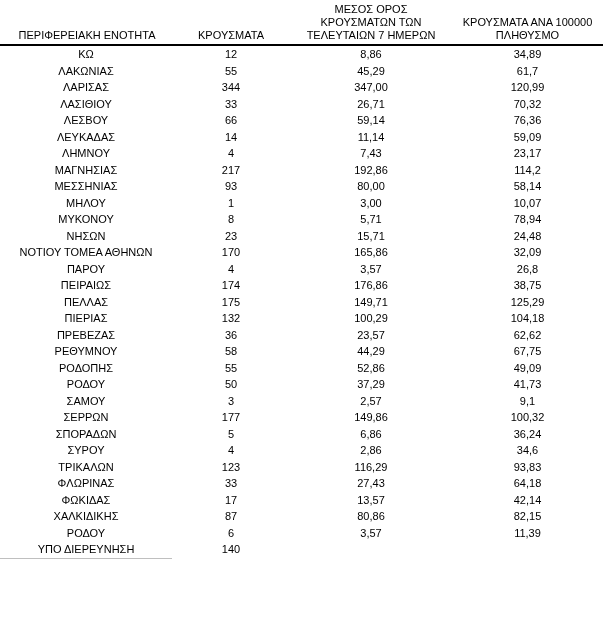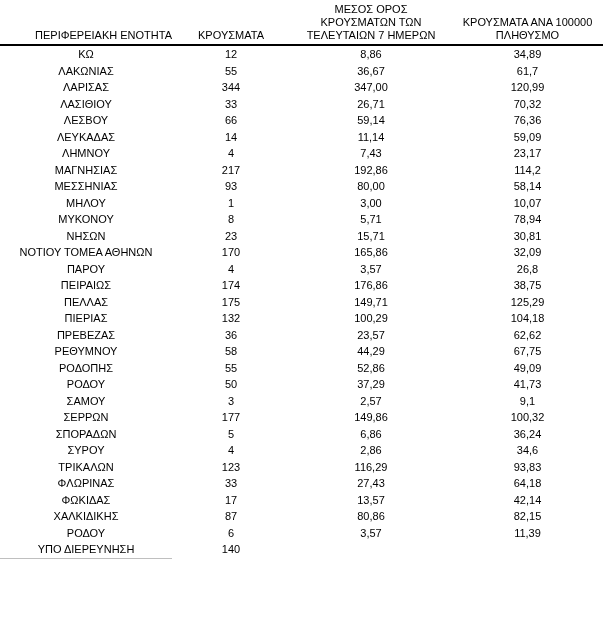--- a/index.html
+++ b/index.html
@@ -27,21 +27,21 @@
   thead th{
     font-weight:normal;
     vertical-align:bottom;
     text-align:center;
     white-space:pre-line;
     line-height:13px;
     padding:3px 0 2px 0;
     border-bottom:2px solid #000000;
   }
   thead th.left{
-    text-align:right;
+    text-align:center;
     padding-left:2px;
   }
   tbody td{
     text-align:center;
     height:16.5px;
     line-height:16.5px;
     padding:0;
     white-space:nowrap;
     overflow:hidden;
   }
@@ -73,21 +73,21 @@
   <tbody>
       <tr>
         <td>ΚΩ</td>
         <td>12</td>
         <td>8,86</td>
         <td>34,89</td>
       </tr>
       <tr>
         <td>ΛΑΚΩΝΙΑΣ</td>
         <td>55</td>
-        <td>36,67</td>
+        <td>45,29</td>
         <td>61,7</td>
       </tr>
       <tr>
         <td>ΛΑΡΙΣΑΣ</td>
         <td>344</td>
         <td>347,00</td>
         <td>120,99</td>
       </tr>
       <tr>
         <td>ΛΑΣΙΘΙΟΥ</td>
@@ -134,21 +134,21 @@
       <tr>
         <td>ΜΥΚΟΝΟΥ</td>
         <td>8</td>
         <td>5,71</td>
         <td>78,94</td>
       </tr>
       <tr>
         <td>ΝΗΣΩΝ</td>
         <td>23</td>
         <td>15,71</td>
-        <td>30,81</td>
+        <td>24,48</td>
       </tr>
       <tr>
         <td>ΝΟΤΙΟΥ ΤΟΜΕΑ ΑΘΗΝΩΝ</td>
         <td>170</td>
         <td>165,86</td>
         <td>32,09</td>
       </tr>
       <tr>
         <td>ΠΑΡΟΥ</td>
         <td>4</td>

